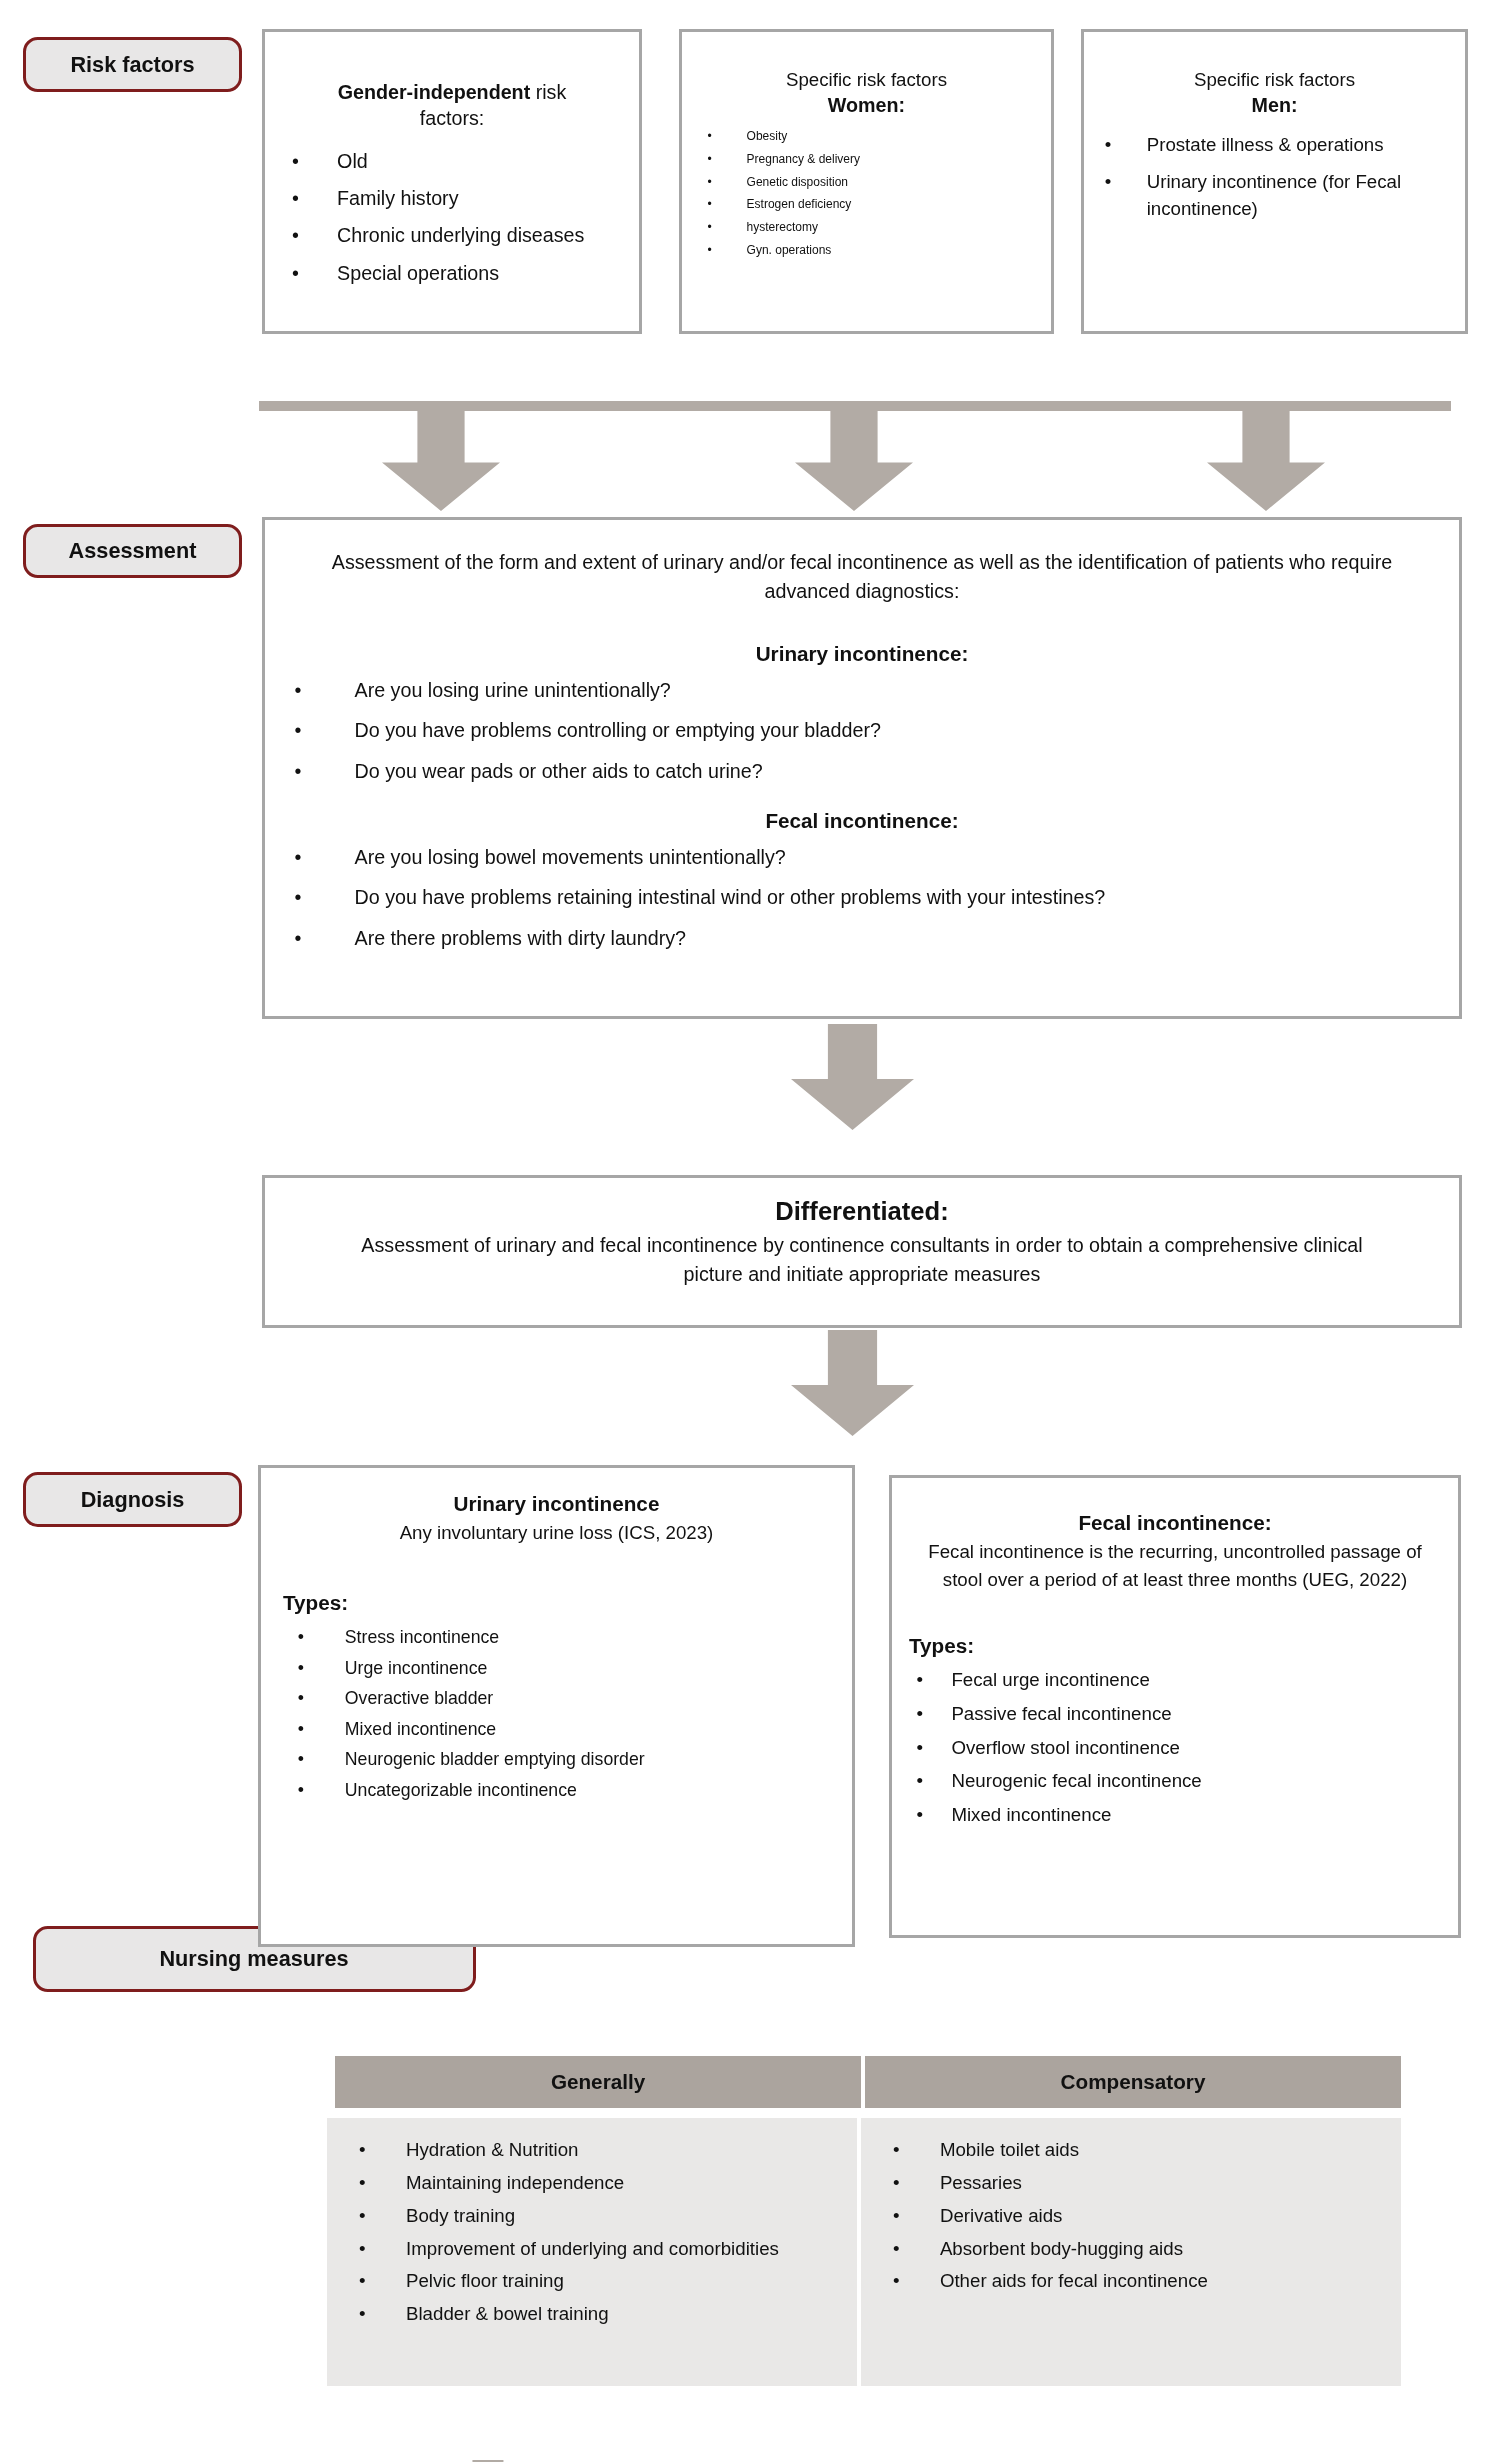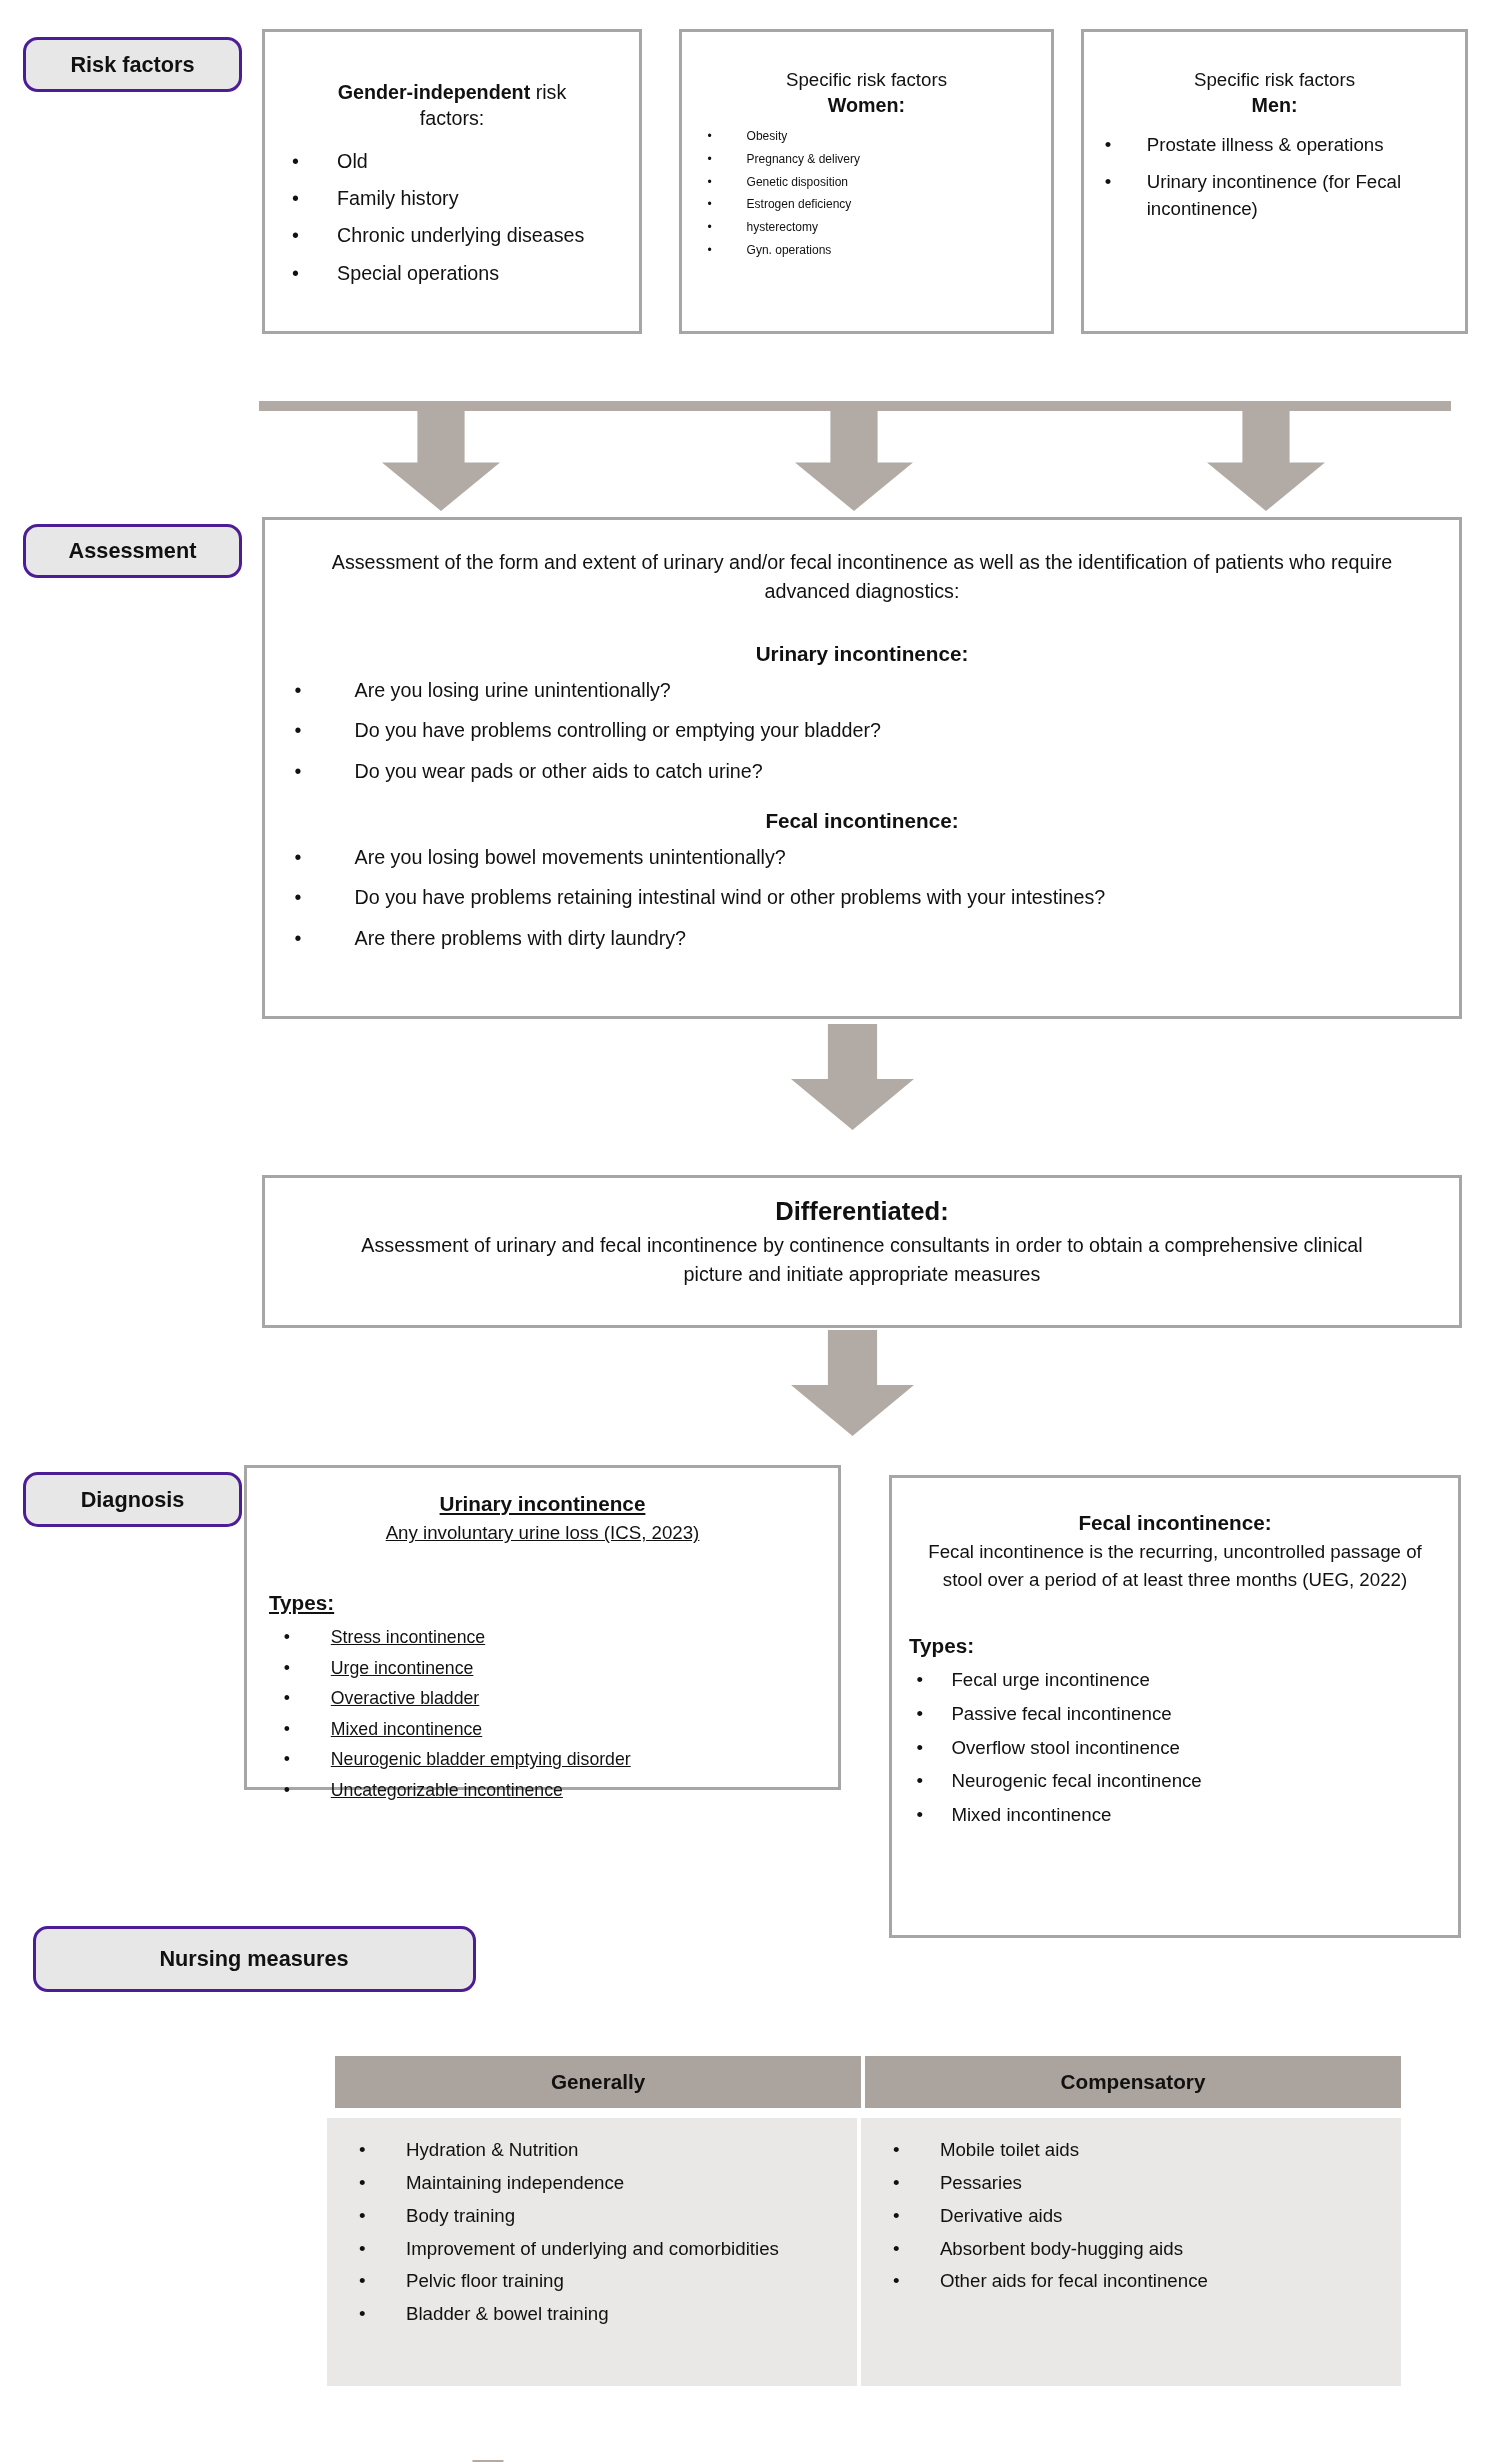--- a/index.html
+++ b/index.html
@@ -6,21 +6,21 @@
   html,body { background:#ffffff; }
   .page {
     position:relative; width:1495px; height:2619px; background:#ffffff;
     font-family:"Liberation Sans","DejaVu Sans",sans-serif; color:var(--text,#111111);
     overflow:hidden;
   }
 
   
   .stage-label {
     position:absolute; display:flex; align-items:center; justify-content:center;
-    background:var(--label-fill,#e8e7e7); border:3px solid #4c1d95; border-radius:14.8px;
+    background:var(--label-fill,#e8e7e7); border:3px solid #7f1d1d; border-radius:14.8px;
     font-weight:bold; font-size:21.7px; text-align:center;
   }
   #lbl-risk       { left:23px;  top:37px;   width:219px; height:55px; }
   #lbl-assessment { left:23px;  top:524px; width:219px; height:54px; }
   #lbl-diagnosis  { left:23px;  top:1472px; width:219px; height:55px; }
   #lbl-nursing    { left:32.5px;  top:1926px; width:443px; height:66px; }
 
   
   .box { position:absolute; background:#ffffff; border:3.9px solid var(--box-border,#a6a6a6); }
 
@@ -70,21 +70,21 @@
 
   
   #box-differentiated { left:262px; top:1175px; width:1200px; height:153px; padding:18.7px 59px 0; }
   #box-differentiated .big-desc { margin-top:4.9px; max-width:1049px; }
 
   
   .diag-title { text-align:center; font-weight:bold; font-size:20.7px; }
   .diag-def { text-align:center; font-size:18.7px; line-height:1.5; margin-top:3.9px; }
   .types-label { font-weight:bold; font-size:20.7px; }
 
-  #box-diag-urinary { left:244px; top:1465px; width:597px; height:325px; padding:23.6px 22px 0;text-decoration:underline; }
+  #box-diag-urinary { left:258px; top:1465px; width:597px; height:482px; padding:23.6px 22px 0; }
   #box-diag-urinary .types-label { margin-top:43px; }
   #box-diag-urinary ul { margin-top:11.8px; padding-left:14.8px; }
   #box-diag-urinary li { padding-left:47px; font-size:17.7px; line-height:1.25; margin-bottom:8.4px; }
 
   #box-diag-fecal { left:889px; top:1475px; width:572px; height:463px; padding:32.5px 17px 0; }
   #box-diag-fecal .types-label { margin-top:40px; }
   #box-diag-fecal ul { margin-top:9.8px; padding-left:7.4px; }
   #box-diag-fecal li { padding-left:35px; font-size:18.7px; line-height:1.3; margin-bottom:9.4px; }
 
   

